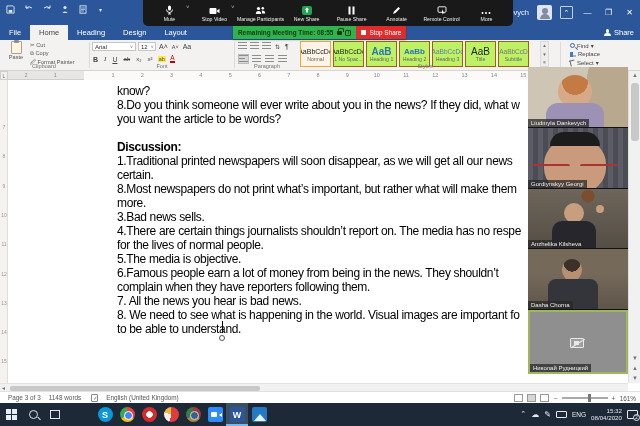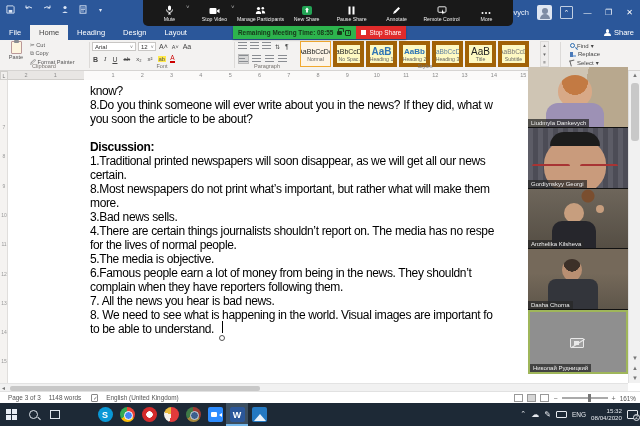--- a/index.html
+++ b/index.html
@@ -56,21 +56,21 @@
   .fc{color:#c00;border-bottom:2px solid #c00;font-size:6.5px;line-height:6px;}
   .pglyph{width:9px;height:8px;background:
      repeating-linear-gradient(180deg,#8a8d92 0 1px,transparent 1px 3px);}
   .pglyph.short{background:
      linear-gradient(90deg,#8a8d92 0 100%) 0 0/9px 1px no-repeat,
      linear-gradient(90deg,#8a8d92 0 100%) 0 3px/6px 1px no-repeat,
      linear-gradient(90deg,#8a8d92 0 100%) 0 6px/9px 1px no-repeat;}
   .pbtn{width:11px;height:10px;display:flex;align-items:center;justify-content:center;}
   .pbtn.sel{background:#d8d8d8;border:1px solid #bbb;}
   .styles-row{position:absolute;left:300px;top:1px;display:flex;gap:2px;}
-  .style-item{width:31px;height:26px;background:#fef9c3;border:4px solid #a16207;display:flex;flex-direction:column;align-items:center;justify-content:center;overflow:hidden;}
+  .style-item{width:31px;height:26px;background:#bef264;border:1px solid #a16207;display:flex;flex-direction:column;align-items:center;justify-content:center;overflow:hidden;}
   .style-item.current{border:1px solid #f0a830;background:#fdf4e7;}
   .sprev{font-size:7px;color:#222;line-height:9px;white-space:nowrap;}
   .sname{font-size:5.2px;color:#666;white-space:nowrap;}
   .style-item.h .sprev{color:#2e74b5;font-weight:bold;font-size:10px;}
   .style-item.h2 .sprev{color:#2e74b5;font-weight:bold;font-size:8px;}
   .style-item.h3 .sprev{color:#5b7ea0;font-size:6.5px;}
   .style-item.title .sprev{font-size:10px;}
   .style-item.sub .sprev{color:#777;font-size:6.5px;}
   .gal-scroll{position:absolute;left:540px;top:1px;width:9px;height:26px;background:#efedec;border:1px solid #dcdad8;display:flex;flex-direction:column;align-items:center;justify-content:space-between;font-size:4.5px;color:#666;padding:1px 0;}
   .edit-col{position:absolute;left:570px;top:2px;display:flex;flex-direction:column;gap:2px;font-size:6px;color:#444;}
@@ -94,21 +94,21 @@
   .ruler .active{position:absolute;left:76px;top:0;width:460px;height:9px;background:#fbfaf9;}
   .rnum{position:absolute;top:1px;font-size:5.5px;color:#8a8a8a;transform:translateX(-50%);}
   .corner{position:absolute;left:0;top:71px;width:8px;height:9px;background:#f1efed;border:1px solid #d0cecb;font-size:5px;color:#777;display:flex;align-items:center;justify-content:center;z-index:4;}
   .vruler{position:absolute;left:0;top:80px;width:8px;height:303px;background:#f5f3f1;border-right:1px solid #e0dedc;z-index:3;}
   .vnum{position:absolute;left:0;width:8px;text-align:center;font-size:5px;color:#999;}
 
   
   .docarea{position:absolute;left:0;top:80px;width:640px;height:303px;background:#eceae8;}
   .page{position:absolute;left:8px;top:0;width:620px;height:303px;background:#fff;}
   .doc-lines{position:absolute;left:82px;top:4px;font-size:12px;letter-spacing:-0.35px;line-height:14px;color:#000;white-space:nowrap;}
-  .dline{height:14px;}
+  .dline{height:14px;margin-left:27px;}
   .dline.bold{font-weight:bold;}
   .cursor{position:absolute;left:214px;top:241px;width:1px;height:12px;background:#000;}
   .cursor-dot{position:absolute;left:211px;top:255px;width:6px;height:6px;border:1.3px solid #555;border-radius:50%;background:#fff;}
 
   
   .vscroll{position:absolute;left:628px;top:71px;width:12px;height:312px;background:#f1f1f1;border-left:1px solid #e0e0e0;z-index:40;}
   .vthumb{position:absolute;left:2px;top:12px;width:8px;height:58px;background:#c8c8c8;border-radius:3px;}
   .sarrow{position:absolute;left:0;width:12px;text-align:center;font-size:6px;color:#777;}
   .hscroll{position:absolute;left:0;top:383px;width:628px;height:8px;background:#f1f1f1;border-top:1px solid #e3e3e3;z-index:40;}
   .hthumb{position:absolute;left:10px;top:1.5px;width:250px;height:5px;background:#c8c8c8;border-radius:2px;}
@@ -400,21 +400,21 @@
       <span class="vnum" style="top: 219.8px;">13</span>
       <span class="vnum" style="top: 249.1px;">14</span>
       <span class="vnum" style="top: 278.4px;">15</span>
     </div>
 
   <div class="docarea">
     <div class="page">
       <div class="doc-lines" id="doc-lines">
           <div class="dline">know?</div>
           <div class="dline">8.Do you think someone will ever write about you in the news? If they did, what w</div>
-          <div class="dline">you soon the article to be about?</div>
+          <div class="dline">you want the article to be words?</div>
           <div class="dline"></div>
           <div class="dline bold">Discussion:</div>
           <div class="dline">1.Traditional printed newspapers will soon disappear, as we will get all our news</div>
           <div class="dline">certain.</div>
           <div class="dline">8.Most newspapers do not print what’s important, but rather what will make them</div>
           <div class="dline">more.</div>
           <div class="dline">3.Bad news sells.</div>
           <div class="dline">4.There are certain things journalists shouldn’t report on. The media has no respe</div>
           <div class="dline">for the lives of normal people.</div>
           <div class="dline">5.The media is objective.</div>

